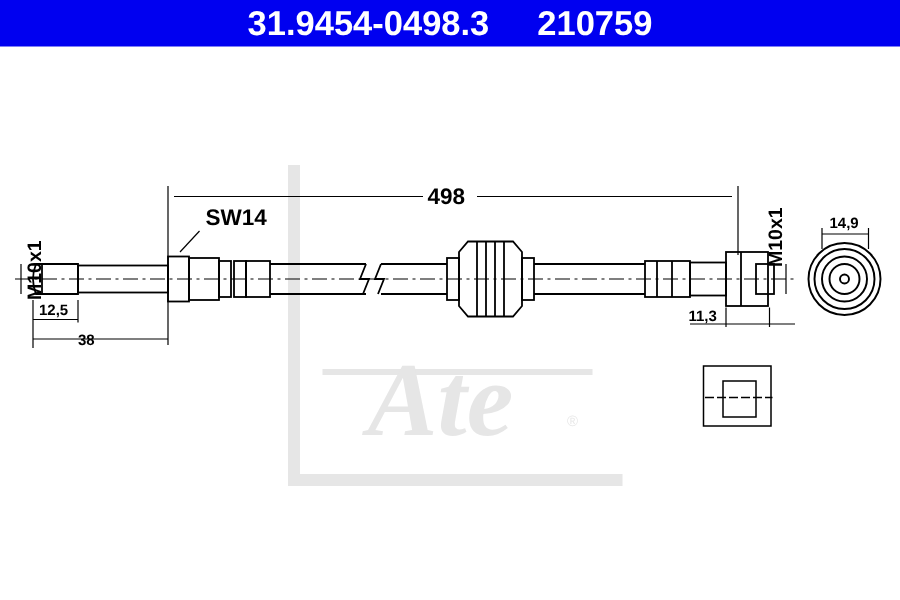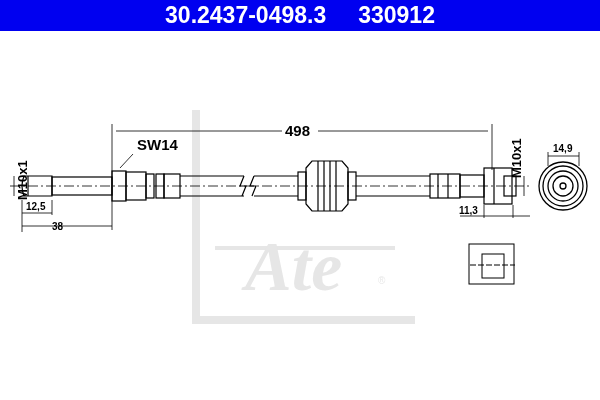--- a/index.html
+++ b/index.html
@@ -6,22 +6,22 @@
   body{width:600px;height:400px;position:relative;overflow:hidden;font-family:"Liberation Sans",sans-serif;}
   .header{position:absolute;left:0;top:0;width:600px;height:31px;background:#0000f0;color:#fff;
     font-weight:bold;font-size:23px;display:flex;justify-content:center;align-items:center;gap:32px;}
   svg{position:absolute;left:0;top:0;}
   .lbl{font-family:"Liberation Sans",sans-serif;font-weight:bold;fill:#000;}
 </style>
 </head>
 <body>
 
 <div class="header">
-  <span>30.2437-0498.3</span>
-  <span>330912</span>
+  <span>31.9454-0498.3</span>
+  <span>210759</span>
 </div>
 
 <svg width="600" height="400" viewBox="0 0 600 400">
 
   <g opacity="0.18">
     <polyline points="196,110 196,320 415,320" fill="none" stroke="#777" stroke-width="8"></polyline>
     <line x1="215" y1="248" x2="395" y2="248" stroke="#777" stroke-width="4"></line>
     <text x="245" y="290" font-size="70" font-style="italic" font-weight="bold" fill="#777" font-family="Liberation Serif, serif">Ate</text>
     <text x="378" y="284" font-size="10" fill="#777">®</text>
   </g>

